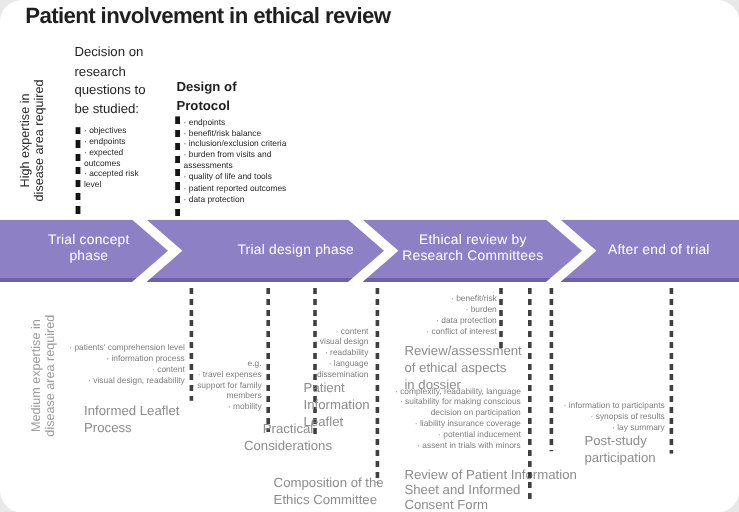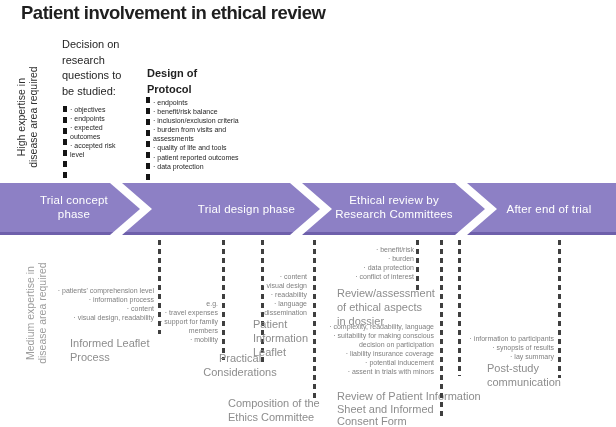--- a/index.html
+++ b/index.html
@@ -4,21 +4,21 @@
 <style>
   :root{
     --phase_purple:#8d80c5; --phase_edge:#6e60ab; --phase_label:#ffffff;
     --top_text:#1f1f1f; --gray_heading:#8d8d8d; --gray_bullet:#7f7f7f;
     --gray_side_label:#9d9d9d; --dash_dark:#141414; --dash_gray:#3f3f3f;
     --background:#ffffff;
   }
   html,body{margin:0;padding:0;}
   body{background:#e8e8e8;font-family:"Liberation Sans","DejaVu Sans",sans-serif;}
   .canvas{position:relative;width:616px;height:427px;background:var(--background);
-          overflow:hidden;margin:0;}
+          overflow:hidden;margin:0;border-radius:18px;}
   .abs{position:absolute;}
   .title{left:21px;top:2px;font-size:18.5px;font-weight:700;letter-spacing:-0.5px;
          color:var(--top_text);white-space:nowrap;}
   .vlabel{text-align:center;white-space:pre-line;font-size:10.5px;line-height:1.15;
           transform:rotate(-90deg);}
   .vlabel.top{left:-38px;top:105px;width:130px;color:#2f2f2f;}
   .vlabel.bottom{left:-34px;top:301px;width:140px;color:var(--gray_side_label);}
   .heading{white-space:pre-line;color:var(--top_text);}
   .heading.dark{font-size:11px;line-height:1.42;}
   .heading.gray{font-size:11px;line-height:1.25;color:var(--gray_heading);}
@@ -146,16 +146,16 @@
   <div class="abs dash gray" style="left:440px;top:240px;height:176px;"></div>
   <div class="abs dash gray" style="left:458px;top:240px;height:136px;"></div>
 
 
   <div class="abs bullets gray right" style="left:440px;top:334px;width:114px;">
       <div class="bi">· information to participants</div>
       <div class="bi">· synopsis of results</div>
       <div class="bi">· lay summary</div>
     </div>
   <div class="abs heading gray" style="left:487px;top:362px;width:90px;">Post-study
-communication</div>
+participation</div>
   <div class="abs dash gray" style="left:558px;top:240px;height:138px;"></div>
 
 </div>
 
 </body></html>

